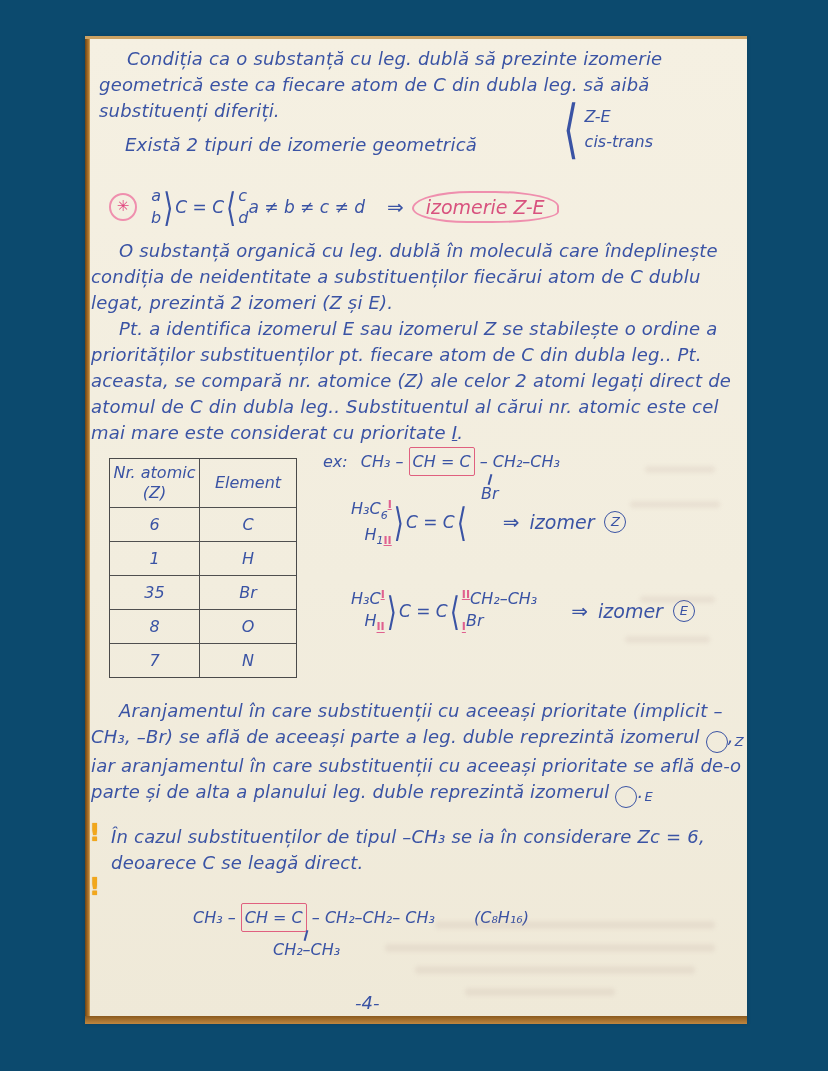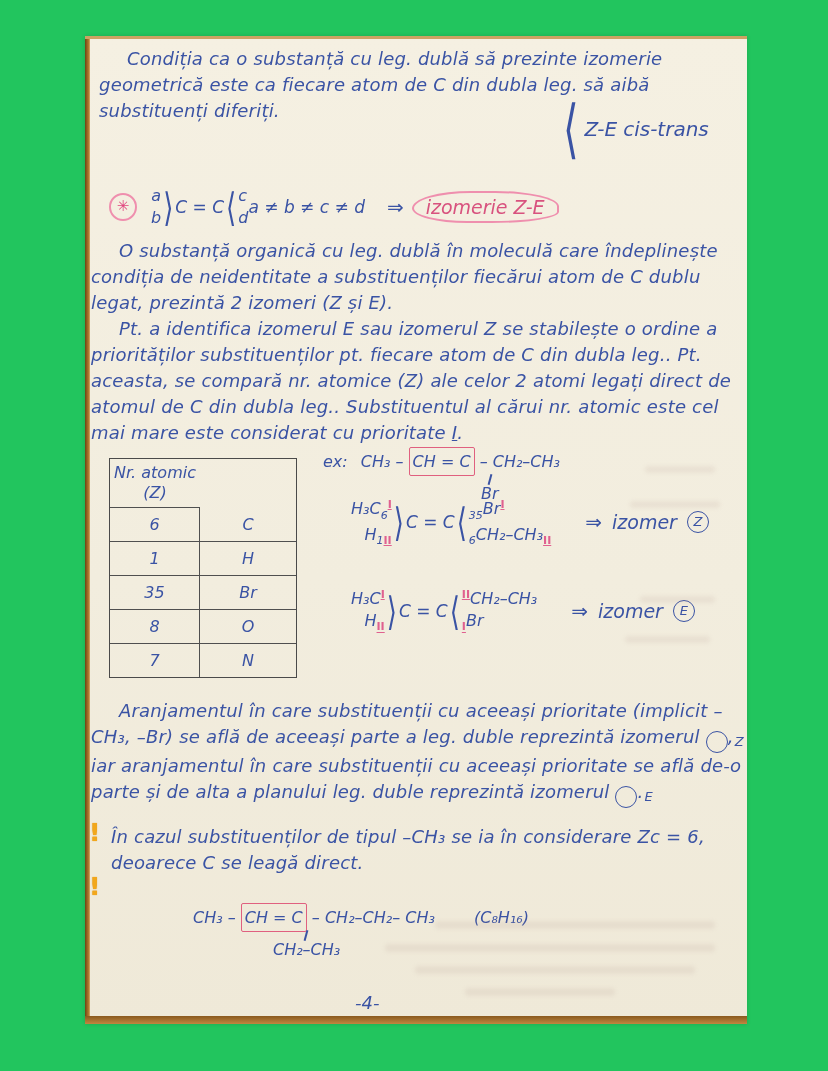--- a/index.html
+++ b/index.html
@@ -1,20 +1,20 @@
 <!DOCTYPE html>
 <html><head>
 <meta charset="utf-8">
 <style>
   html,body{margin:0;padding:0;}
   body{
     width:828px;height:1071px;background:#ffffff;
     font-family:"DejaVu Sans", sans-serif;
   }
-  .canvas{position:relative;width:828px;height:1071px;background:#22c55e;overflow:hidden;}
+  .canvas{position:relative;width:828px;height:1071px;background:#0c4a6e;overflow:hidden;}
   .sheet{
     position:absolute;left:85px;top:36px;width:662px;height:988px;
     background:linear-gradient(180deg,#f5f0e2 0%,#f2edde 55%,#efe9d8 100%);
     box-shadow:0 0 4px rgba(0,0,0,0.15);
   }
   .edge-left{position:absolute;left:0;top:0;bottom:0;width:5px;
     background:linear-gradient(90deg,#6e4412,#b0772f 70%,#d8b06a);}
   .edge-top{position:absolute;left:0;right:0;top:0;height:3px;background:#cda263;}
   .edge-bottom{position:absolute;left:0;right:0;bottom:0;height:8px;
     background:linear-gradient(180deg,#8a5a1e,#c08740);}
@@ -41,21 +41,21 @@
     border-radius:50%;color:#e0457f;text-align:center;line-height:23px;
     font-size:15px;font-style:normal;
   }
   .angle{font-size:26px;font-style:normal;display:inline-block;transform:scaleY(1.5);margin:0 2px;}
   .scol{display:inline-flex;flex-direction:column;gap:3px;font-size:16px;}
   .scol.right-al{align-items:flex-end;}
   .scol.left-al{align-items:flex-start;}
   .struct{display:flex;align-items:center;font-size:17px;}
   .arrow2{font-style:normal;font-size:20px;}
   .brace{font-size:40px;font-style:normal;display:inline-block;transform:scaleY(1.6);}
-  .brace-opts{display:inline-flex;gap:6px;margin-left:6px;font-size:20px;}
+  .brace-opts{display:inline-flex;flex-direction:column;gap:6px;margin-left:6px;font-size:16px;}
   
   .ztable{border:1.6px solid #4a4a4a;background:transparent;}
   .trow{display:grid;grid-template-columns:90px 96px;}
   .tcell{
     border:1px solid #4f4f4f;border-top:none;border-left:none;
     text-align:center;font-size:16px;line-height:20px;
     display:flex;align-items:center;justify-content:center;padding:2px;
   }
   .trow .tcell:last-child{border-right:none;}
   .trow:last-child .tcell{border-bottom:none;}
@@ -75,20 +75,21 @@
 <body>
 
 <div class="canvas">
   <div class="sheet">
     <div class="edge-left"></div>
     <div class="edge-top"></div>
     <div class="edge-bottom"></div>
 
     <p class="abs ink para indent" style="left:14px;top:10px;width:648px;">Condiția ca o substanță cu leg. dublă să prezinte izomerie geometrică este ca fiecare atom de C din dubla leg. să aibă substituenți diferiți.</p>
 
+    <div class="abs ink para" style="left:40px;top:96px;">Există 2 tipuri de izomerie geometrică</div>
     <div class="abs ink" style="left:478px;top:70px;display:flex;align-items:center;">
       <span class="brace">⟨</span>
       <span class="brace-opts">
         <span>Z-E</span>
         <span>cis-trans</span>
       </span>
     </div>
 
     <div class="abs ink struct" style="left:24px;top:150px;">
       <span class="star-badge">✳</span>
@@ -109,20 +110,21 @@
     </div>
 
     <div class="abs" style="left:6px;top:202px;width:656px;">
       <p class="ink para indent">O substanță organică cu leg. dublă în moleculă care îndeplinește condiția de neidentitate a substituenților fiecărui atom de C dublu legat, prezintă 2 izomeri (Z și E).</p>
       <p class="ink para indent"><span>Pt. a identifica izomerul E sau izomerul Z se stabilește o ordine a priorităților substituenților pt. fiecare atom de C din dubla leg.. Pt. aceasta, se compară nr. atomice (Z) ale celor 2 atomi legați direct de atomul de C din dubla leg.. Substituentul al cărui nr. atomic este cel mai mare este considerat cu prioritate </span><span class="u">I</span><span>.</span></p>
     </div>
 
     <div class="abs ztable" style="left:24px;top:422px;">
       <div class="trow">
         <div class="tcell th ink">Nr. atomic (Z)</div>
+        <div class="tcell th ink">Element</div>
       </div>
       <div class="trow">
         <div class="tcell td ink">6</div>
         <div class="tcell td ink">C</div>
       </div>
       <div class="trow">
         <div class="tcell td ink">1</div>
         <div class="tcell td ink">H</div>
       </div>
       <div class="trow">
@@ -149,24 +151,20 @@
     </div>
 
     <div class="abs ink struct" style="left:266px;top:462px;">
       <span class="scol right-al">
         <span><span>H₃C</span><sub>6</sub><sup class="pmark">I</sup></span>
         <span><span>H</span><sub>1</sub><sub class="pmark">II</sub></span>
       </span>
       <span class="angle">⟩</span>
       <span>C = C</span>
       <span class="angle">⟨</span>
-      <span class="scol left-al">
-        <span><sub>35</sub><span>Br</span><sup class="pmark">I</sup></span>
-        <span><sub>6</sub><span>CH₂–CH₃</span><sub class="pmark">II</sub></span>
-      </span>
       <span class="arrow2" style="margin-left:34px;">⇒</span>
       <span style="margin-left:10px;font-size:19px;">izomer</span>
       <span class="circ" style="margin-left:10px;">Z</span>
     </div>
 
     <div class="abs ink struct" style="left:266px;top:552px;">
       <span class="scol right-al">
         <span><span>H₃C</span><sup class="pmark">I</sup></span>
         <span><span>H</span><sub class="pmark">II</sub></span>
       </span>

